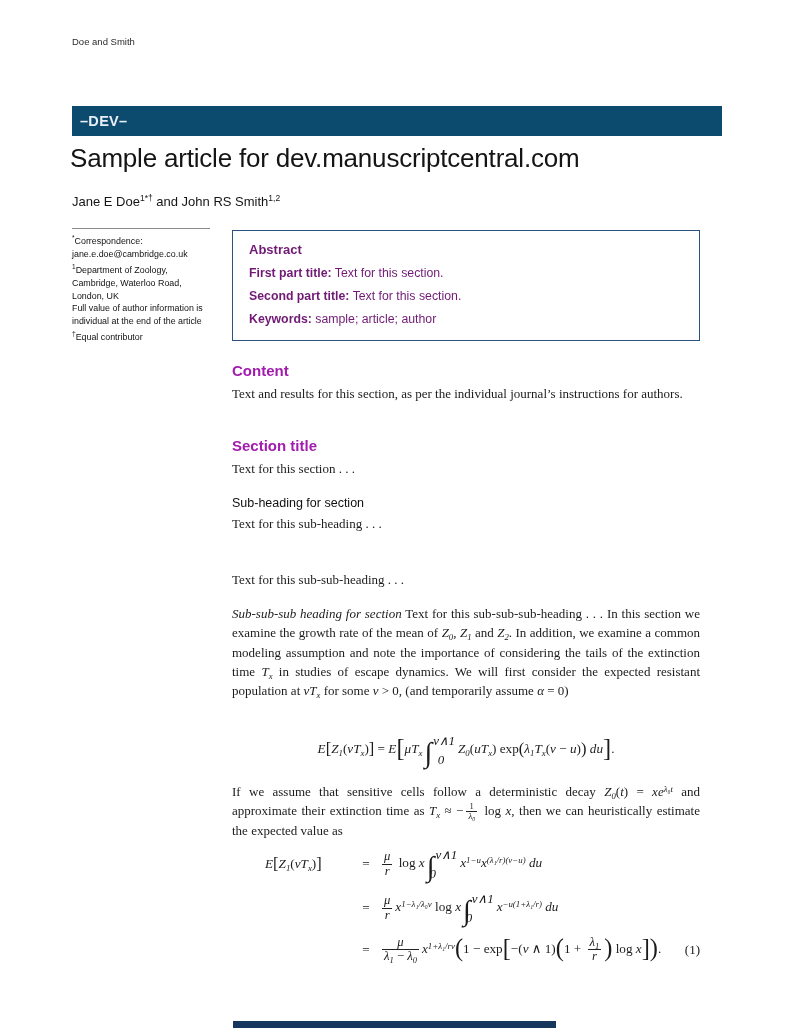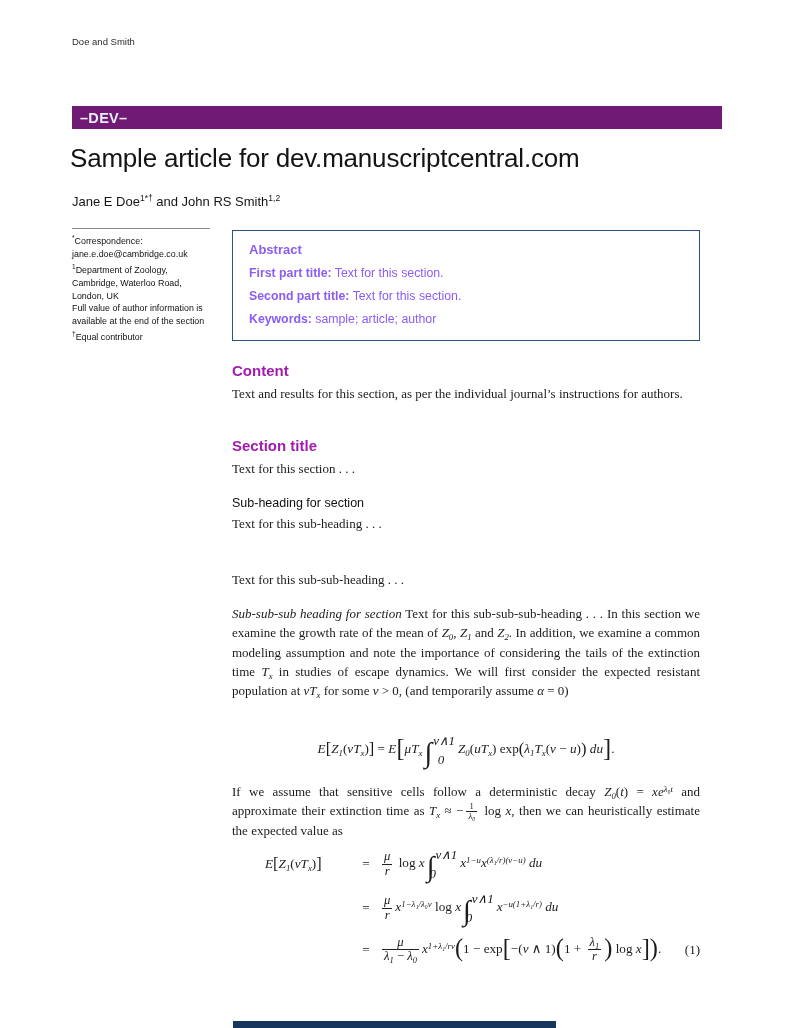--- a/index.html
+++ b/index.html
@@ -2,40 +2,40 @@
 <html><head>
 <meta charset="utf-8">
 <style>
   html,body{margin:0;padding:0;background:#ffffff;}
   .page{position:relative;width:794px;height:1028px;background:#fff;overflow:hidden;
         font-family:"Liberation Serif",serif;color:#1b1b1b;}
 
   .running-head{position:absolute;left:72px;top:36px;font-family:"Liberation Sans",sans-serif;
         font-size:9.5px;color:#2a2a2a;}
 
-  .banner{position:absolute;left:72px;top:106px;width:650px;height:23px;background:#701a75;
+  .banner{position:absolute;left:72px;top:106px;width:650px;height:30px;background:#0c4a6e;
         display:flex;align-items:center;}
   .banner-label{font-family:"Liberation Sans",sans-serif;font-weight:bold;font-size:14.5px;
         color:#e8eef7;padding-left:8px;letter-spacing:.3px;}
 
   .title{position:absolute;left:70px;top:143px;font-family:"Liberation Sans",sans-serif;
         font-size:26px;color:#141414;letter-spacing:-.2px;text-align:right;}
 
   .authors{position:absolute;left:72px;top:193px;font-family:"Liberation Sans",sans-serif;
         font-size:13px;color:#141414;}
   .authors sup{font-size:8.5px;}
 
   .sidebar{position:absolute;left:72px;top:228px;width:142px;font-family:"Liberation Sans",sans-serif;
         font-size:8.9px;line-height:12.9px;color:#111;}
   .sidebar-rule{border:none;border-top:1px solid #8c8c8c;width:138px;margin:0 0 3px 0;}
   .sidebar sup{font-size:6.5px;}
 
   .abstract-box{position:absolute;left:232px;top:230px;width:468px;box-sizing:border-box;
         border:1.5px solid #2b5380;padding:11px 16px 14px 16px;
-        font-family:"Liberation Sans",sans-serif;color:#8b5cf6;}
+        font-family:"Liberation Sans",sans-serif;color:#701a75;}
   .abstract-heading{font-size:13px;font-weight:bold;margin-bottom:6px;}
   .abstract-line{font-size:12.3px;margin-top:9px;}
 
   .col{position:absolute;left:232px;width:468px;}
   .h1{font-family:"Liberation Sans",sans-serif;font-weight:bold;font-size:15px;color:#a21caf;}
   .hsub{font-family:"Liberation Sans",sans-serif;font-size:12.5px;color:#101010;}
   .hssub{font-style:italic;font-size:13px;}
   .body{font-size:13px;line-height:19.3px;text-align:justify;}
 
   
@@ -83,21 +83,21 @@
   <div class="authors">Jane E Doe<sup>1*†</sup> and John RS Smith<sup>1,2</sup></div>
 
   <aside class="sidebar">
     <hr class="sidebar-rule">
     <div><sup>*</sup>Correspondence:</div>
     <div>jane.e.doe@cambridge.co.uk</div>
     <div><sup>1</sup>Department of Zoology,</div>
     <div>Cambridge, Waterloo Road,</div>
     <div>London, UK</div>
     <div>Full value of author information is</div>
-    <div>available at the end of the section</div>
+    <div>individual at the end of the article</div>
     <div><sup>†</sup>Equal contributor</div>
   </aside>
 
   <section class="abstract-box">
     <div class="abstract-heading">Abstract</div>
     <div class="abstract-line"><b>First part title:</b> Text for this section.</div>
     <div class="abstract-line"><b>Second part title:</b> Text for this section.</div>
     <div class="abstract-line"><b>Keywords:</b> sample; article; author</div>
   </section>
 

